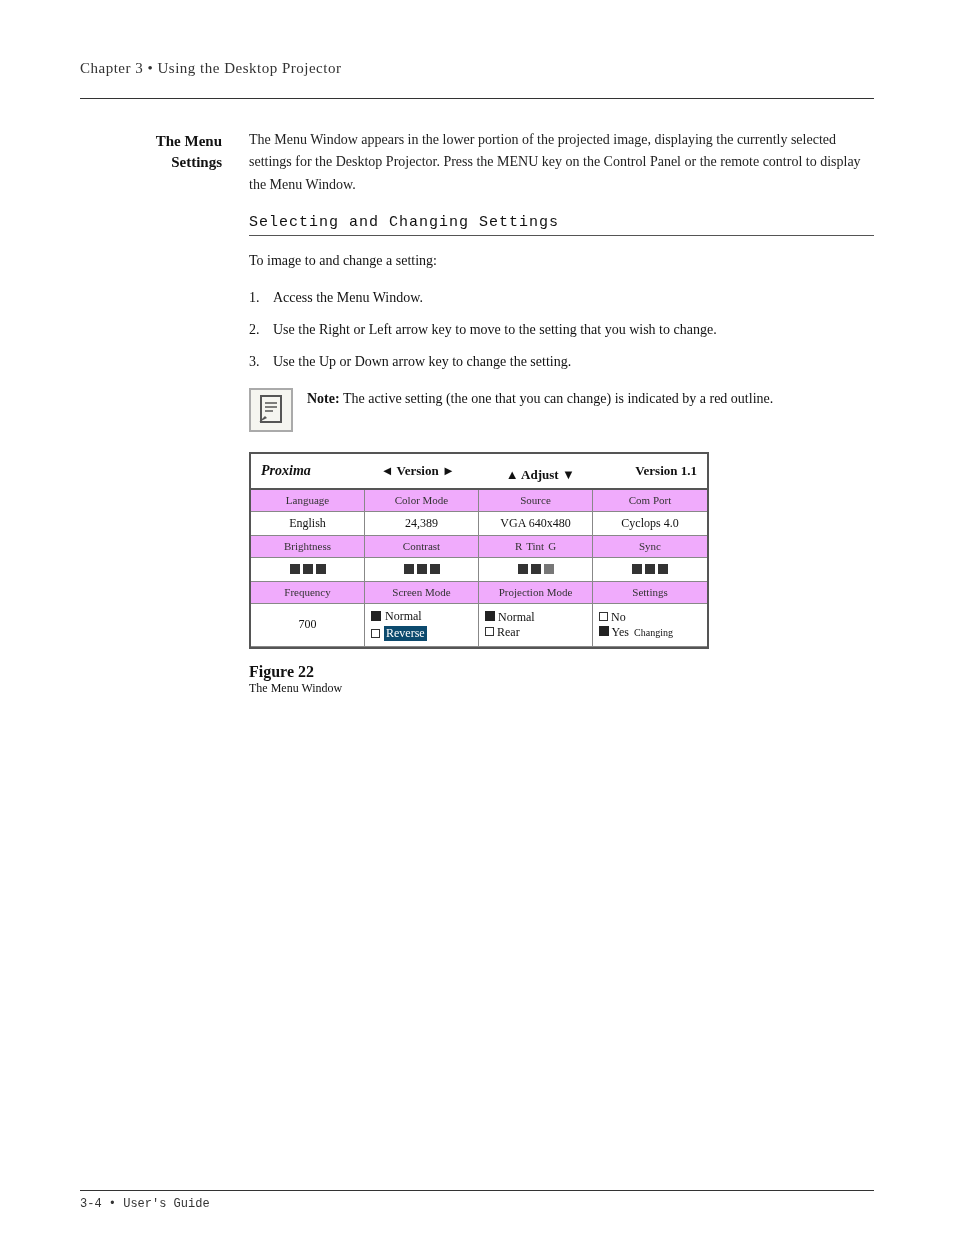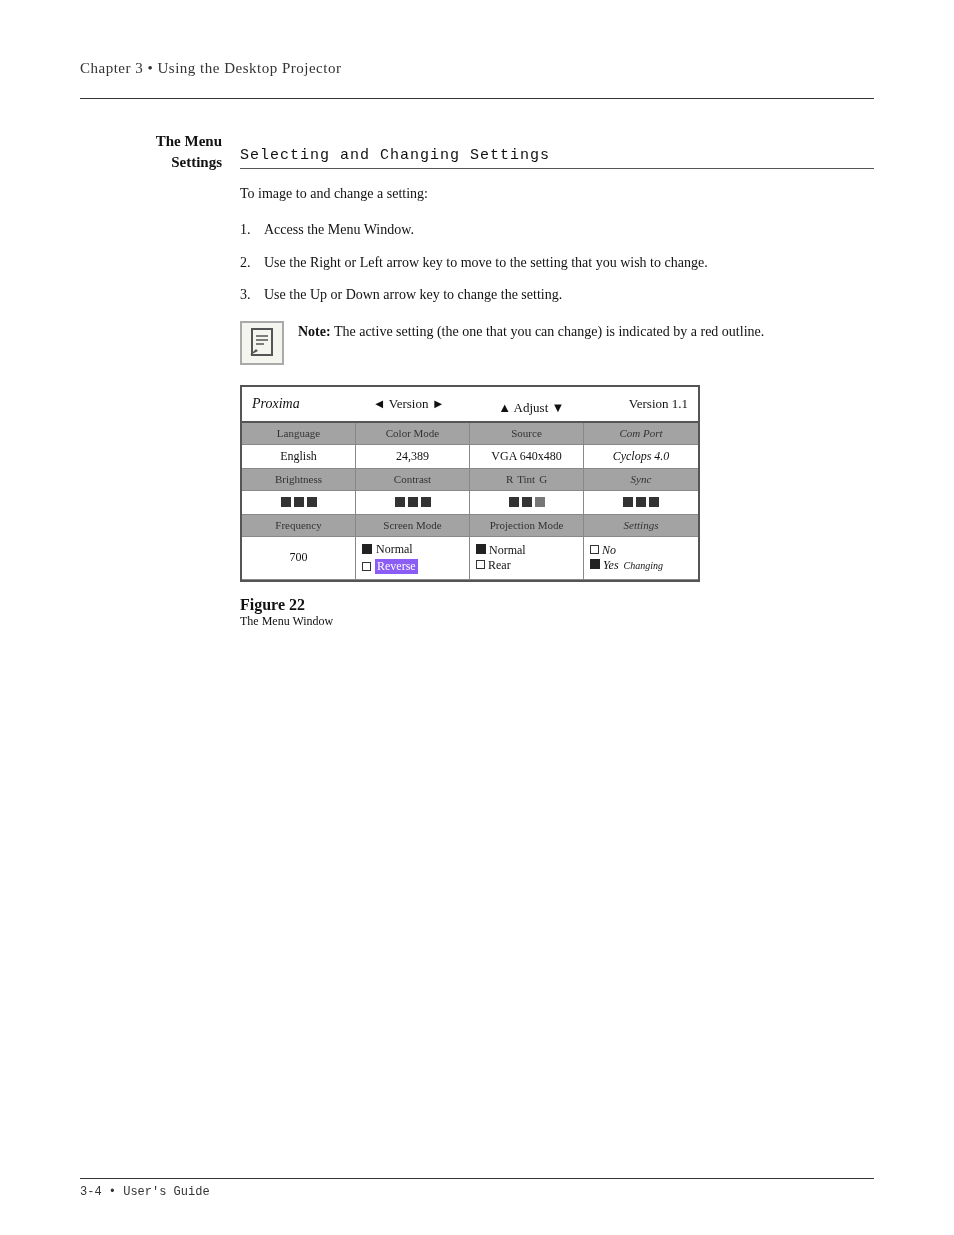--- a/index.html
+++ b/index.html
@@ -26,21 +26,21 @@
       color: #333;
       border-bottom: 1px solid #333;
       padding-bottom: 21px;
       margin-bottom: 30px;
       letter-spacing: 0.5px;
     }
 
     
     .content-area {
       display: flex;
-      gap: 0;
+      gap: 9px;
     }
 
     .left-col {
       width: 160px;
       flex-shrink: 0;
       text-align: right;
       padding-right: 18px;
       padding-top: 2px;
     }
 
@@ -139,21 +139,21 @@
     .menu-header-row {
       display: flex;
       background: #fff;
       border-bottom: 2px solid #555;
       align-items: center;
     }
 
     .menu-header-cell {
       padding: 5px 10px;
       font-size: 13px;
-      font-weight: normal;
+      font-weight: bold;
     }
 
     .menu-header-cell.brand {
       font-style: italic;
       font-size: 14px;
       flex: 1;
     }
 
     .menu-header-cell.select-nav {
       flex: 1.2;
@@ -186,27 +186,26 @@
       min-height: 30px;
       display: flex;
       flex-direction: column;
       align-items: center;
       justify-content: center;
     }
 
     .menu-cell:last-child,
     .menu-cell:nth-child(4n) {
       border-right: none;
-      font-style: italic;
     }
 
     .menu-cell.label {
       font-size: 11px;
       color: #333;
-      background: #a3a3a3;
+      background: #f0abfc;
       min-height: 22px;
       padding: 2px 6px;
     }
 
     .menu-cell.value {
       font-size: 12px;
       min-height: 24px;
       background: #fff;
     }
 
@@ -256,41 +255,41 @@
 
     .checkbox-empty {
       display: inline-block;
       width: 9px;
       height: 9px;
       border: 1px solid #333;
       background: #fff;
     }
 
     .reverse-highlight {
-      background: #8b5cf6;
+      background: #0c4a6e;
       color: #fff;
       padding: 0 2px;
     }
 
     
     .figure-caption {
       font-size: 12px;
       margin-bottom: 20px;
     }
 
     .figure-caption .fig-label {
       font-weight: bold;
       display: block;
       font-size: 16px;
     }
 
     
     .page-footer {
       position: absolute;
-      bottom: 36px;
+      bottom: 24px;
       left: 80px;
       font-family: 'Courier New', Courier, monospace;
       font-size: 12px;
       color: #333;
       border-top: 1px solid #333;
       padding-top: 6px;
       width: calc(954px - 160px);
     }
 
     
@@ -316,20 +315,21 @@
 
     <div class="left-col">
       <div class="section-title">
         <span>The Menu</span><br>
         <span>Settings</span>
       </div>
     </div>
 
     <div class="right-col">
 
+      <p class="body-text">The Menu Window appears in the lower portion of the projected image, displaying the currently selected settings for the Desktop Projector. Press the MENU key on the Control Panel or the remote control to display the Menu Window.</p>
 
       <div class="subheading">Selecting and Changing Settings</div>
 
       <p class="to-move-text">To image to and change a setting:</p>
 
       <ol class="steps">
         <li>
           <span class="step-num">1.</span>
           <span>Access the Menu Window.</span>
         </li>

